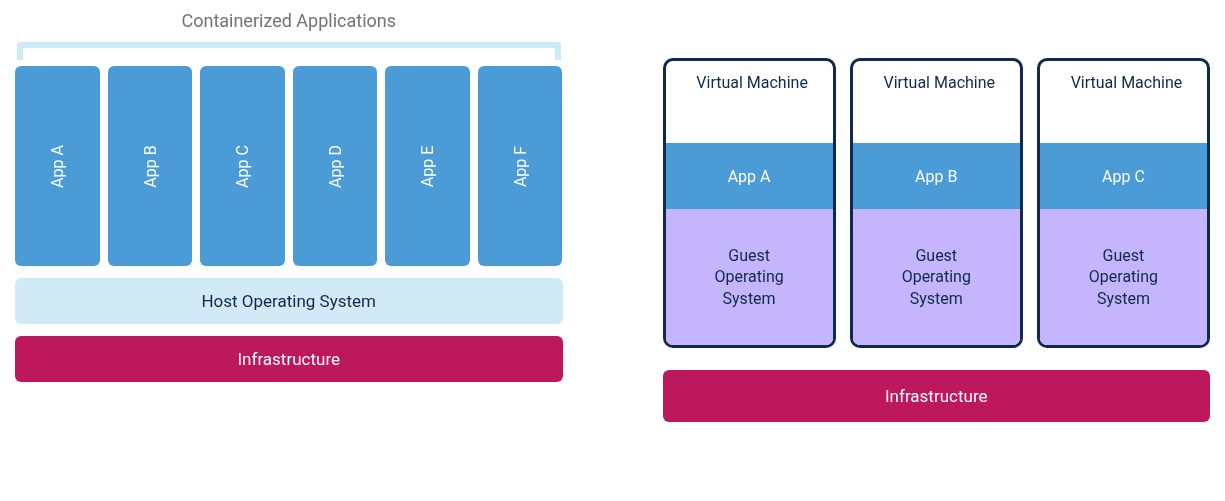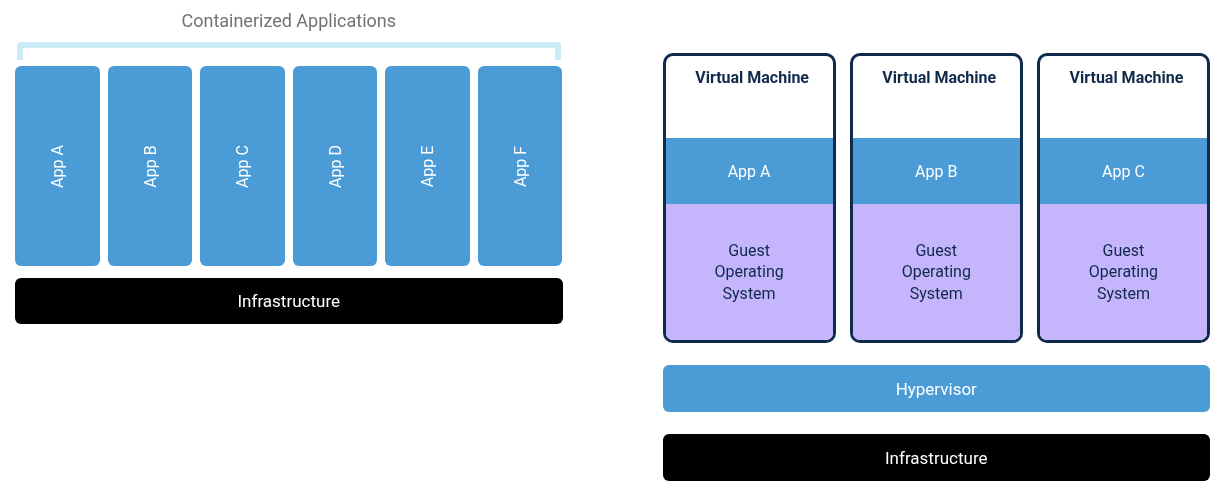--- a/index.html
+++ b/index.html
@@ -56,39 +56,39 @@
       margin-top: 12px;
       height: 46px;
       border-radius: 6px;
       display: flex;
       align-items: center;
       justify-content: center;
       font-size: 17px;
     }
     .blue   { background: #4a9bd6; color: #fff; }
     .lblue  { background: #d2eaf6; color: #0f2a4a; }
-    .green  { background: #000000; color: #fff; }
+    .green  { background: #be185d; color: #fff; }
 
     
     .vm-row {
       display: flex;
       gap: 14px;
     }
     .vm {
       flex: 1;
       border: 3px solid #0f2a4a;
       border-radius: 10px;
       overflow: hidden;
       display: flex;
       flex-direction: column;
       height: 290px;
     }
     .vm-title {
       text-align: center;
-      font-weight: 700;
+      font-weight: 400;
       color: #0f2a4a;
       padding: 12px 4px 10px;
       font-size: 16px;
       flex: 0 0 82px;
       display: flex;
       align-items: flex-start;
       justify-content: center;
       margin-left: 6px;
     }
     .vm-app {
@@ -138,20 +138,21 @@
         <span>App D</span>
       </div>
     <div class="app-box">
         <span>App E</span>
       </div>
     <div class="app-box">
         <span>App F</span>
       </div>
   </div>
 
+  <div class="layer lblue">Host Operating System</div>
   <div class="layer green">Infrastructure</div>
 </div>
 
 <div class="col">
   <div class="right-spacer"></div>
 
   <div class="vm-row">
     <div class="vm">
       <div class="vm-title">Virtual Machine</div>
       <div class="vm-app">App A</div>
@@ -168,15 +169,14 @@
     </div>
     <div class="vm">
       <div class="vm-title">Virtual Machine</div>
       <div class="vm-app">App C</div>
       <div class="vm-guest">Guest
 Operating
 System</div>
     </div>
   </div>
 
-  <div class="layer blue  right-layer">Hypervisor</div>
   <div class="layer green right-layer">Infrastructure</div>
 </div>
 
 </body></html>

